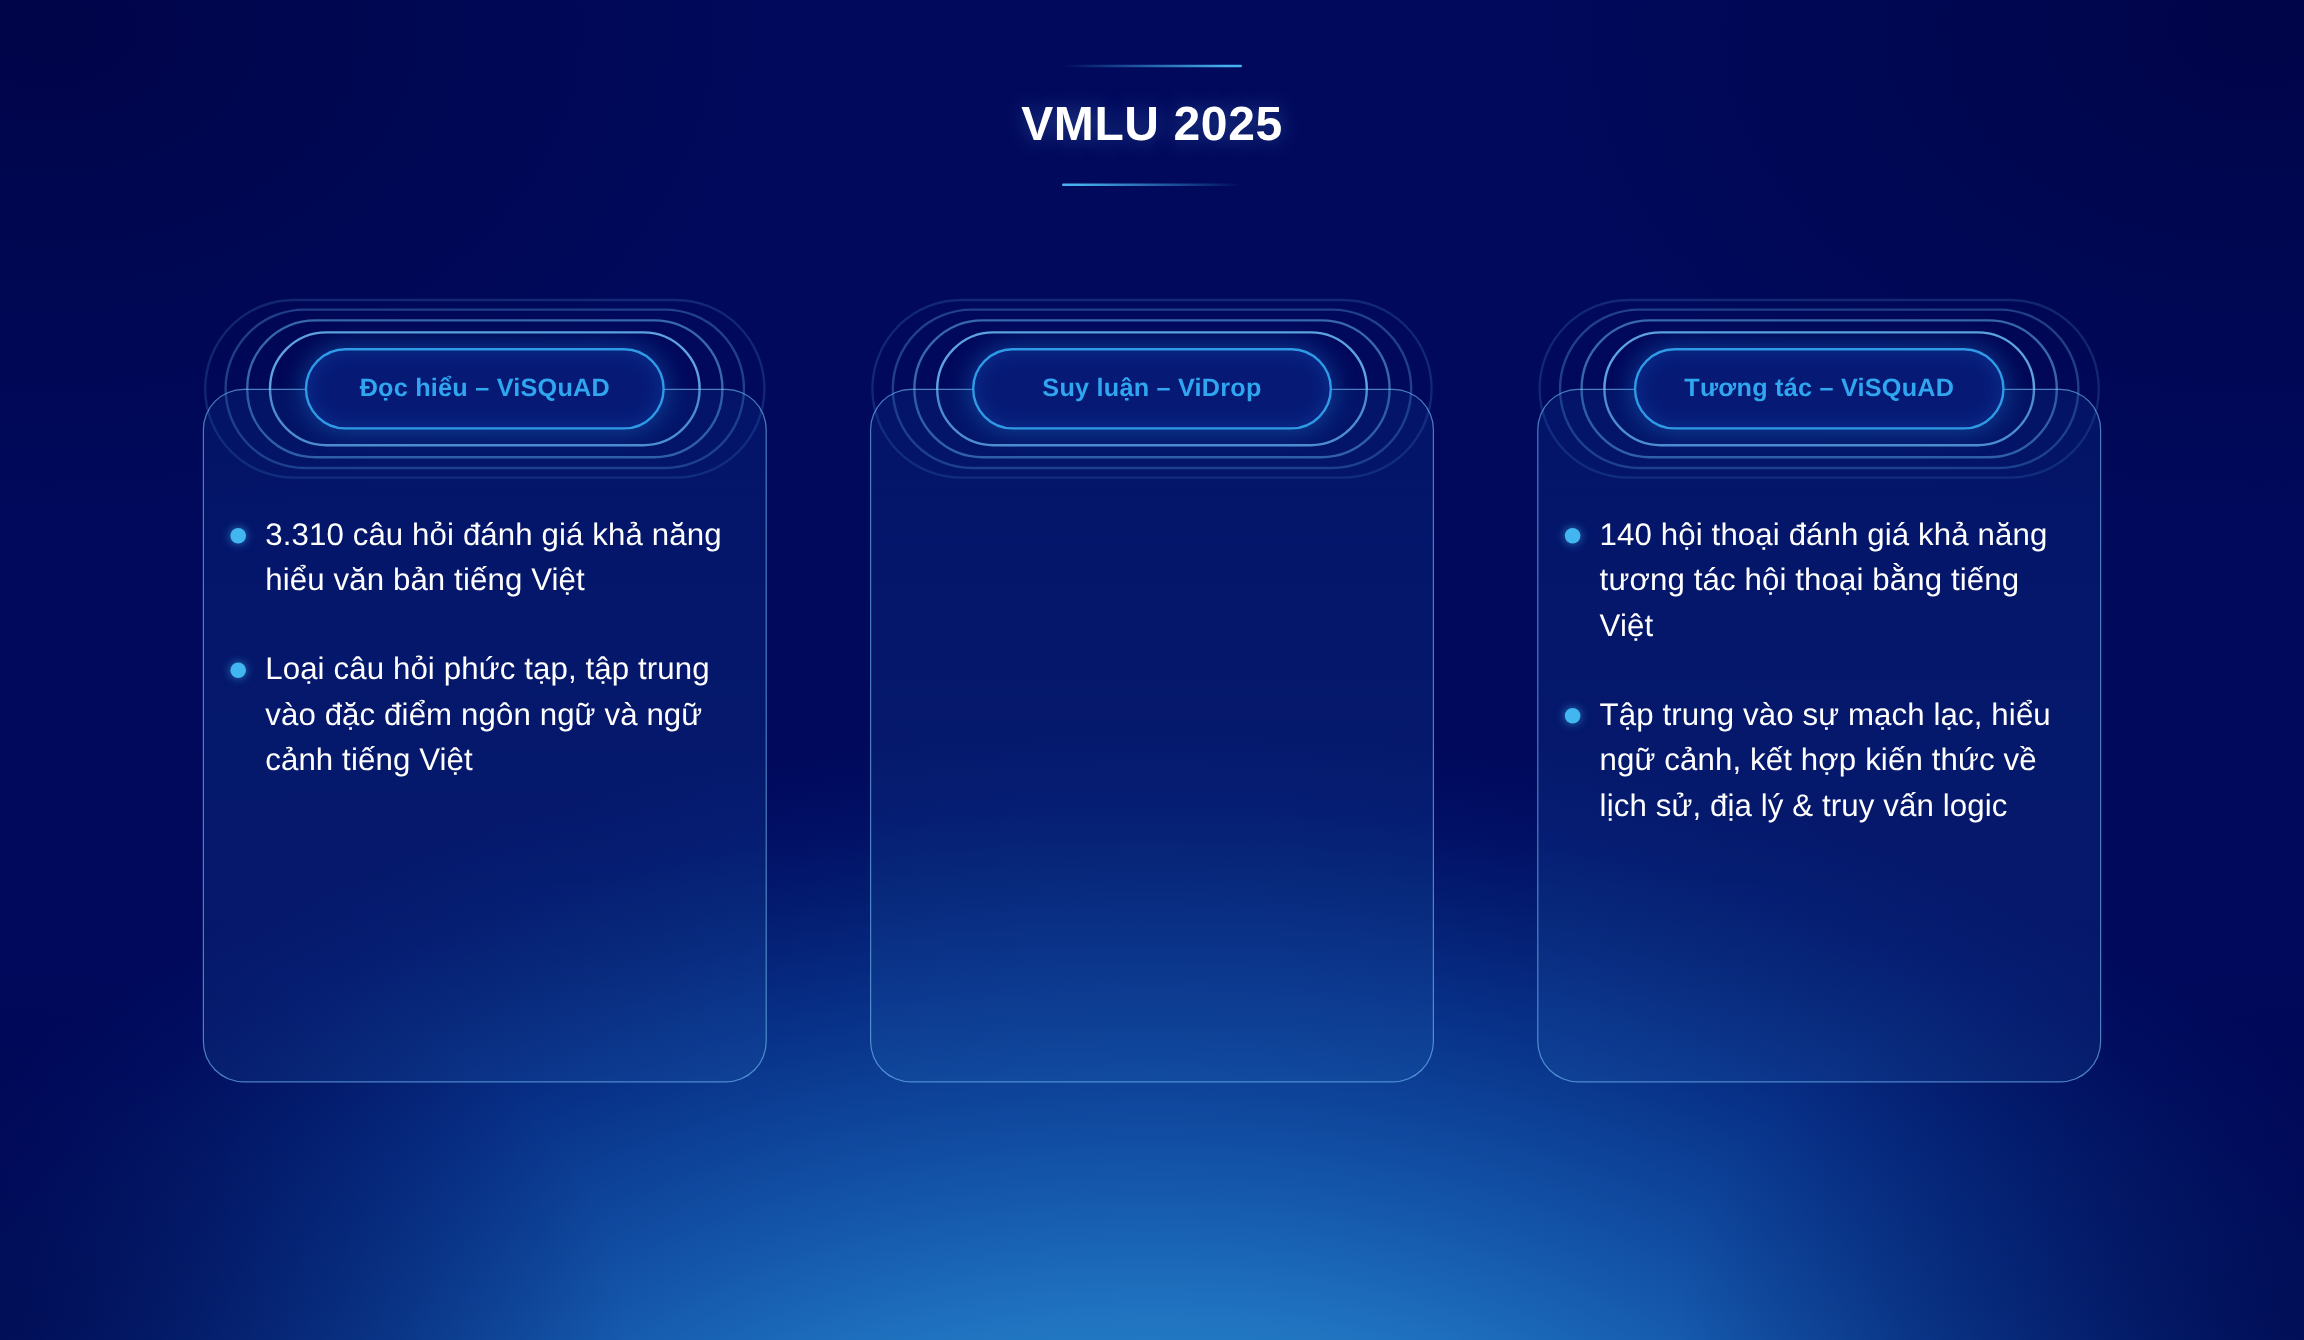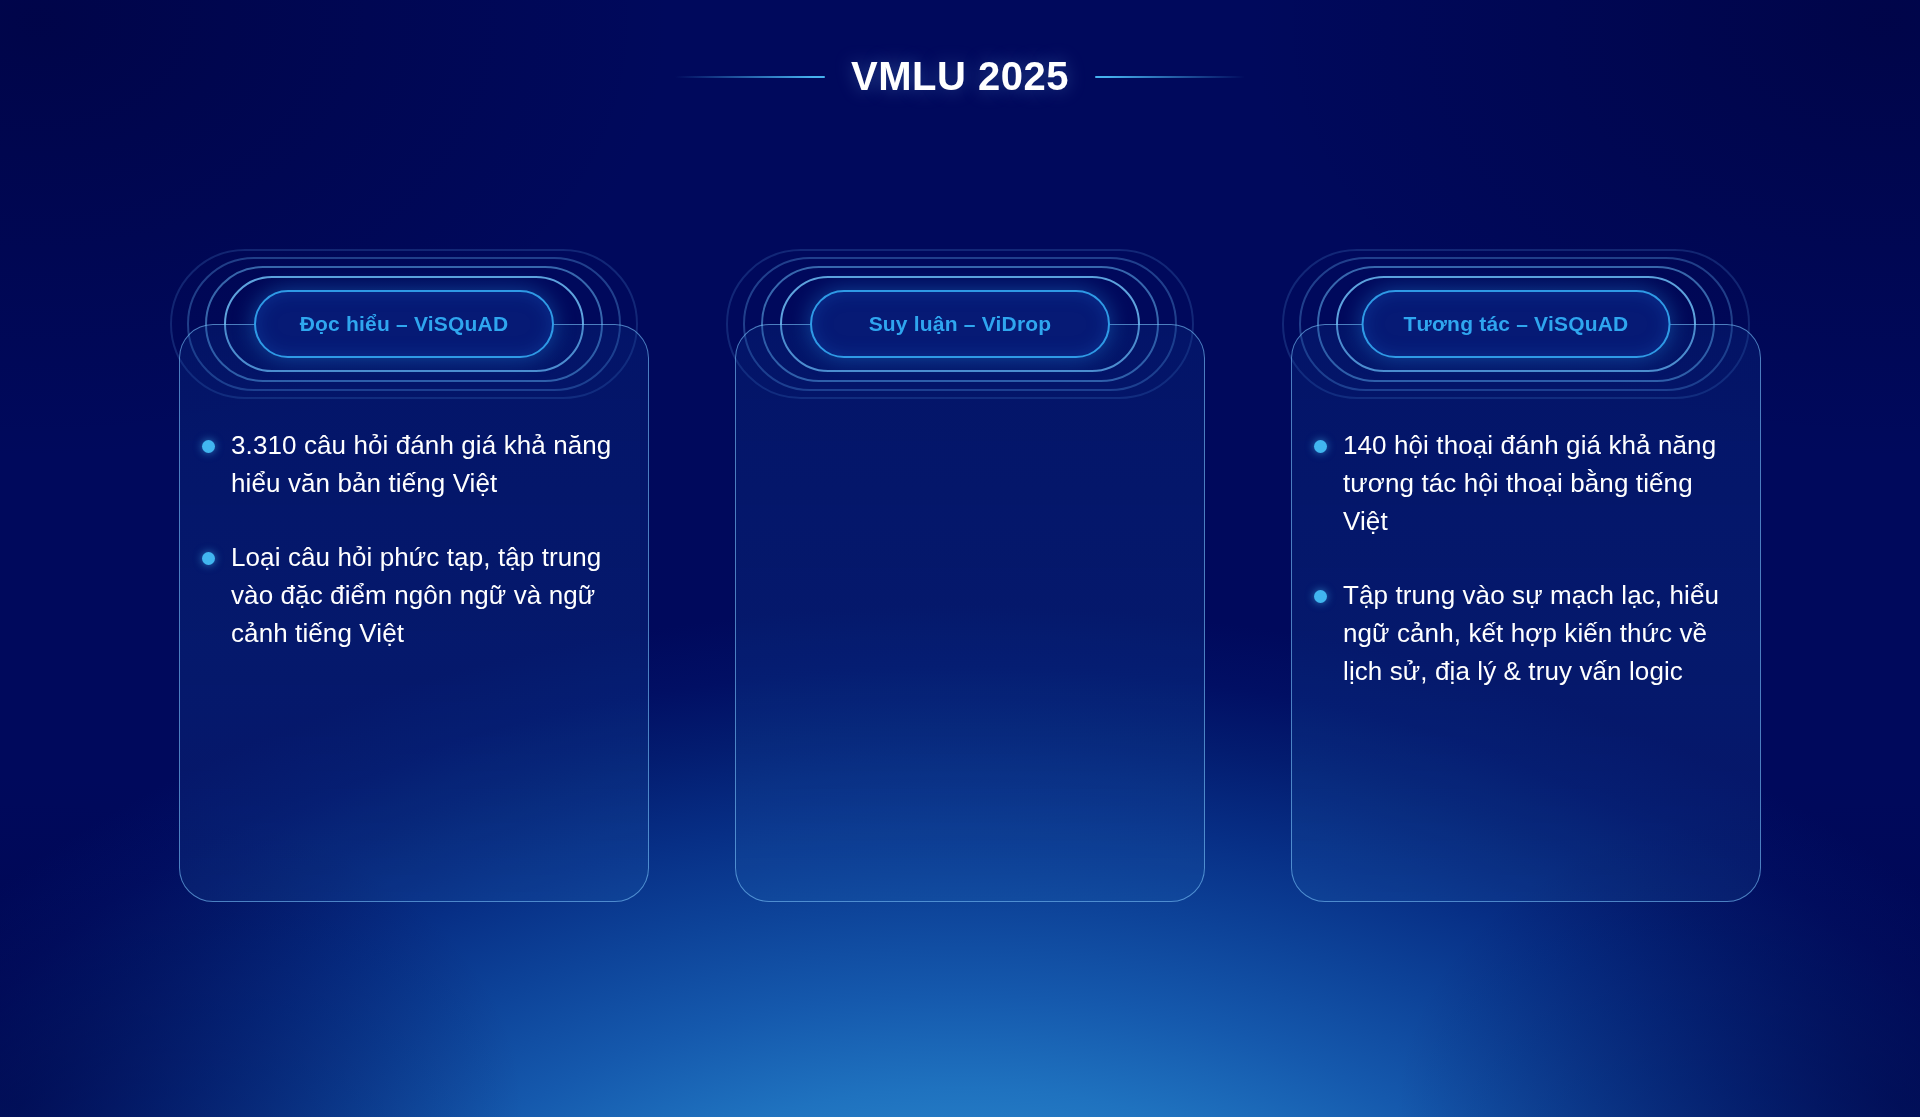--- a/index.html
+++ b/index.html
@@ -34,21 +34,21 @@
   
   #header { position:absolute; top:46px; left:0; width:100%; text-align:center; }
   #main-title {
     font-size:52px; font-weight:700; letter-spacing:.3px;
     color:#2ea8ee;
     text-shadow:0 0 26px rgba(36,150,230,.55);
     line-height:1.18;
   }
   #subtitle-row {
     margin-top:8px;
-    display:flex; align-items:center; justify-content:center; gap:26px;
+    display:flex; align-items:center; justify-content:center; gap:26px;flex-direction:column;
   }
   .rule { height:2px; width:150px; border-radius:2px; }
   .rule.left  { background:linear-gradient(90deg, rgba(60,170,235,0) 0%, #46b2ef 92%); }
   .rule.right { background:linear-gradient(270deg, rgba(60,170,235,0) 0%, #46b2ef 92%); }
   #sub-title {
     font-size:40px; font-weight:700; color:#ffffff; letter-spacing:.5px;
     text-shadow:0 0 18px rgba(120,190,245,.35);
   }
 
   
@@ -78,21 +78,21 @@
     background:#061a75;
     box-shadow:0 0 22px rgba(36,140,225,.45), inset 0 0 18px rgba(20,90,190,.35);
     z-index:3;
   }
   .pill-label {
     font-size:21px; font-weight:700; color:#2fa6ef; white-space:nowrap;
     letter-spacing:.2px;
   }
 
   .card-body {
-    position:absolute; top:78px; left:10px;
+    position:absolute; top:78px; left:0;
     width:470px; height:578px;
     border:1.6px solid rgba(120,190,245,.62);
     border-radius:34px;
     background:linear-gradient(180deg, rgba(14,60,150,.22) 0%, rgba(30,110,195,.16) 55%, rgba(60,150,220,.10) 100%);
     z-index:1;
     overflow:hidden;
   }
   .bullets {
     position:absolute; top:102px; left:22px; right:20px;
     display:flex; flex-direction:column; gap:36px;

